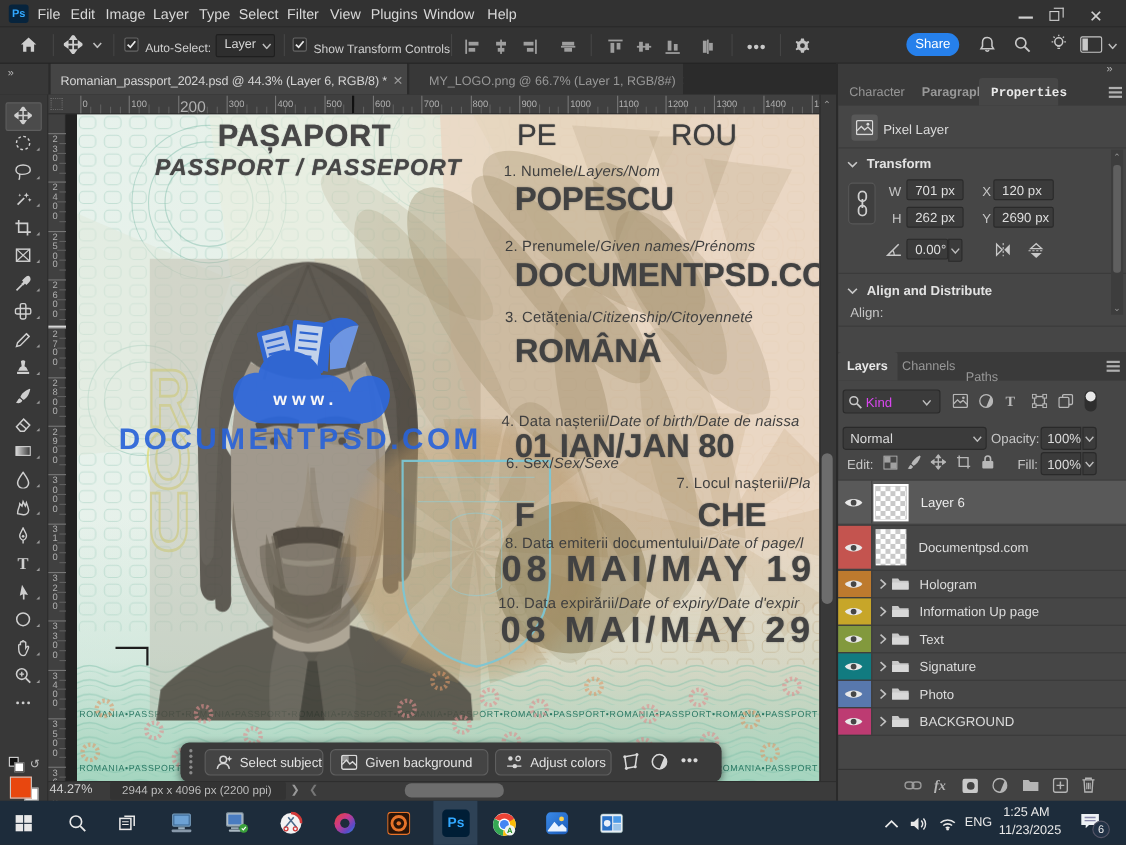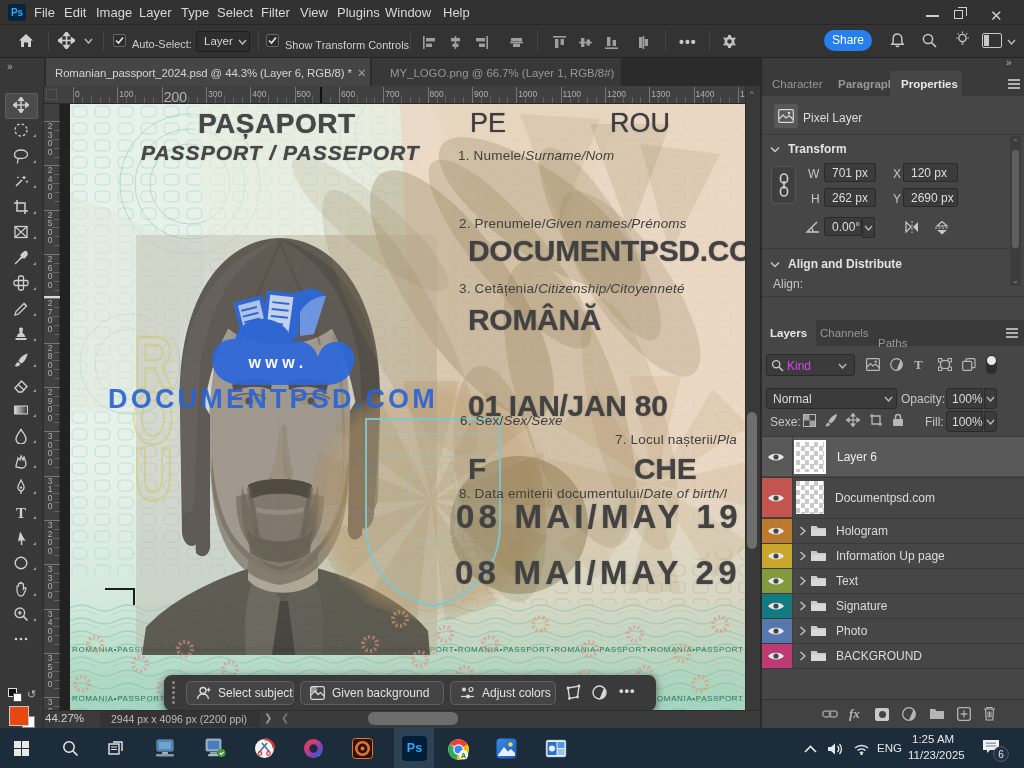--- a/index.html
+++ b/index.html
@@ -655,32 +655,35 @@
           <circle cx="115" cy="125" r="7" stroke="#e08f8f" stroke-width="4"></circle>
           <circle cx="12" cy="160" r="7" stroke="#de9a6a" stroke-width="4"></circle>
           <circle cx="95" cy="165" r="7" stroke="#e08f8f" stroke-width="4"></circle>
           <circle cx="160" cy="145" r="7" stroke="#e08f8f" stroke-width="4"></circle>
         </g>
       </svg>
 <div class="a " style="left:128px;top:4px;"><span style="font-size:28px;font-weight:bold;letter-spacing:0.5px;color:#474747;text-shadow:0 0 1px #555;">PAȘAPORT</span></div>
 <div class="a " style="left:71px;top:37px;"><span style="font-size:21px;font-weight:bold;font-style:italic;letter-spacing:1px;color:#474747;text-shadow:0 0 1px #555;">PASSPORT / PASSEPORT</span></div>
 <div class="a " style="left:400px;top:4px;"><span style="font-size:27px;color:#3e3e3e;text-shadow:0 0 1px #555;">PE</span></div>
 <div class="a " style="left:540px;top:4px;"><span style="font-size:27px;color:#3e3e3e;text-shadow:0 0 1px #555;">ROU</span></div>
-<div class="a lbl" style="left:388px;top:44px;">1. Numele/<i>Surname/Nom</i></div>
+<div class="a lbl" style="left:388px;top:44px;">1. Numele/<i>Layers/Nom</i></div>
+<div class="a val" style="left:398px;top:61px;">POPESCU</div>
 <div class="a lbl" style="left:389px;top:112px;">2. Prenumele/<i>Given names/Prénoms</i></div>
 <div class="a val" style="left:398px;top:130px;">DOCUMENTPSD.COM</div>
 <div class="a lbl" style="left:389px;top:177px;">3. Cetățenia/<i>Citizenship/Citoyenneté</i></div>
 <div class="a val" style="left:398px;top:199px;">ROMÂNĂ</div>
+<div class="a lbl" style="left:386px;top:271px;">4. Data nașterii/<i>Date of birth/Date de naissa</i></div>
 <div class="a val" style="left:398px;top:285px;">01 IAN/JAN 80</div>
 <div class="a lbl" style="left:390px;top:309px;">6. Sex/<i>Sex/Sexe</i></div>
 <div class="a lbl" style="left:545px;top:328px;">7. Locul nașterii/<i>Pla</i></div>
 <div class="a val" style="left:398px;top:348px;">F</div>
 <div class="a val" style="left:564px;top:348px;">CHE</div>
-<div class="a lbl" style="left:389px;top:382px;">8. Data emiterii documentului/<i>Date of birth/l</i></div>
+<div class="a lbl" style="left:389px;top:382px;">8. Data emiterii documentului/<i>Date of page/l</i></div>
 <div class="a val" style="left:386px;top:394px;font-size:33px;letter-spacing:4.2px;">08 MAI/MAY 19</div>
+<div class="a lbl" style="left:383px;top:437px;">10. Data expirării/<i>Date of expiry/Date d'expir</i></div>
 <div class="a val" style="left:385px;top:450px;font-size:33px;letter-spacing:4.2px;">08 MAI/MAY 29</div>
 <svg class="a" style="left:138px;top:180px;" width="150" height="105" viewBox="0 0 150 105" opacity="0.92">
 <g fill="#2d68dd">
  <g transform="rotate(-14 46 36)">
             <rect x="30" y="14" width="30" height="42" rx="2" fill="#2d68dd"></rect>
             <rect x="34" y="18" width="22" height="34" fill="#b8cdf5"></rect>
             <path d="M36 24 H52 M36 30 H52 M36 36 H52 M36 42 H48" stroke="#2d68dd" stroke-width="2"></path>
           </g>
  <g transform="rotate(6 72 32)">
             <rect x="56" y="8" width="32" height="46" rx="2" fill="#2d68dd"></rect>
@@ -747,21 +750,21 @@
 <div class="a" style="left:264px;top:712px;color:#9a9a9a;font-size:10px;">❯</div>
 <div class="a" style="left:281px;top:712px;color:#777;font-size:10px;">❮</div>
 <div class="a" style="left:368px;top:712px;width:90px;height:13px;background:#6d6d6d;border-radius:6px;"></div>
 <div class="a" style="left:760px;top:58px;width:264px;height:670px;background:#464646;border-left:2px solid #2a2a2a;"></div>
 <div class="a" style="left:762px;top:58px;width:262px;height:13px;background:#3a3a3a;"></div>
 <div class="a" style="left:1006px;top:57px;color:#b5b5b5;font-size:10px;letter-spacing:1px;">»</div>
 <div class="a" style="left:762px;top:71px;width:262px;height:25px;background:#3a3a3a;"></div>
 <div class="a" style="left:772px;top:78px;color:#989898;font-size:11.5px;">Character</div>
 <div class="a" style="left:838px;top:78px;color:#989898;font-size:11.5px;font-weight:bold;">Paragraph</div>
 <div class="a" style="left:890px;top:71px;width:72px;height:25px;background:#464646;border-radius:3px 3px 0 0;"></div>
-<div class="a" style="left:901px;top:78px;color:#e8e8e8;font-size:11.5px;font-weight:bold;">Properties</div>
+<div class="a" style="left:901px;top:78px;color:#e8e8e8;font-size:11.5px;font-weight:bold;font-family:Liberation Mono, monospace;">Properties</div>
 <div class="a" style="left:1008px;top:79px;width:12px;height:2px;background:#b0b0b0;box-shadow:0 4px 0 #b0b0b0,0 8px 0 #b0b0b0;"></div>
 <div class="a" style="left:774px;top:104px;width:24px;height:24px;background:#585858;border-radius:3px;"></div>
 <svg class="a" style="left:778px;top:109px;" width="16" height="14" viewBox="0 0 16 14">
       <rect x="0.7" y="0.7" width="14.6" height="12.6" rx="1" fill="none" stroke="#d8d8d8" stroke-width="1.2"></rect>
       <path d="M1 10 L5 6 L8 9 L11 6.5 L15 10.5" fill="none" stroke="#d8d8d8" stroke-width="1.2"></path>
       <circle cx="11" cy="4" r="1.3" fill="#d8d8d8"></circle>
     </svg>
 <div class="a ltxt" style="left:803px;top:111px;">Pixel Layer</div>
 <div class="a" style="left:762px;top:134px;width:262px;height:1px;background:#3a3a3a;"></div>
 <svg class="a" style="left:770px;top:146px;" width="10" height="7" viewBox="0 0 10 7">
@@ -856,21 +859,21 @@
 <div class="a" style="left:773px;top:392px;color:#dcdcdc;font-size:12px;">Normal</div>
 <svg class="a" style="left:884px;top:396px;" width="9" height="6" viewBox="0 0 9 6">
       <path d="M1 1 L4.5 5 L8 1" stroke="#bdbdbd" stroke-width="1.3" fill="none"></path>
     </svg>
 <div class="a ptxt" style="left:901px;top:392px;">Opacity:</div>
 <div class="a" style="left:946px;top:388px;width:37px;height:21px;background:#3b3b3b;border:1px solid #2a2a2a;border-radius:3px 0 0 3px;color:#dcdcdc;font-size:12px;padding:3px 0 0 5px;">100%</div>
 <div class="a" style="left:984px;top:388px;width:13px;height:21px;background:#3b3b3b;border:1px solid #2a2a2a;border-radius:0 3px 3px 0;"></div>
 <svg class="a" style="left:986px;top:396px;" width="9" height="6" viewBox="0 0 9 6">
       <path d="M1 1 L4.5 5 L8 1" stroke="#bdbdbd" stroke-width="1.3" fill="none"></path>
     </svg>
-<div class="a ptxt" style="left:770px;top:415px;">Sexe:</div>
+<div class="a ptxt" style="left:770px;top:415px;">Edit:</div>
 <svg class="a" style="left:803px;top:414px;" width="13" height="13" viewBox="0 0 13 13">
       <rect x="0.5" y="0.5" width="12" height="12" fill="none" stroke="#b8b8b8" stroke-width="1"></rect>
       <rect x="1" y="1" width="5.5" height="5.5" fill="#b8b8b8" opacity=".8"></rect>
       <rect x="6.5" y="6.5" width="5.5" height="5.5" fill="#b8b8b8" opacity=".8"></rect>
     </svg>
 <svg class="a" style="left:824px;top:413px;" width="14" height="14" viewBox="0 0 14 14">
       <path d="M12 1 C8 3 5.5 6 4.5 8.5 L6.5 10.5 C9 9.5 11.5 6 13 2 Z" fill="#b8b8b8"></path>
       <path d="M4 9.5 C2.5 10 2.7 12 1.2 13 C3 13.8 5.5 13.3 6 11.3 Z" fill="#b8b8b8"></path>
     </svg>
 <svg class="a" style="left:846px;top:413px;" width="14" height="14" viewBox="0 0 14 14">

